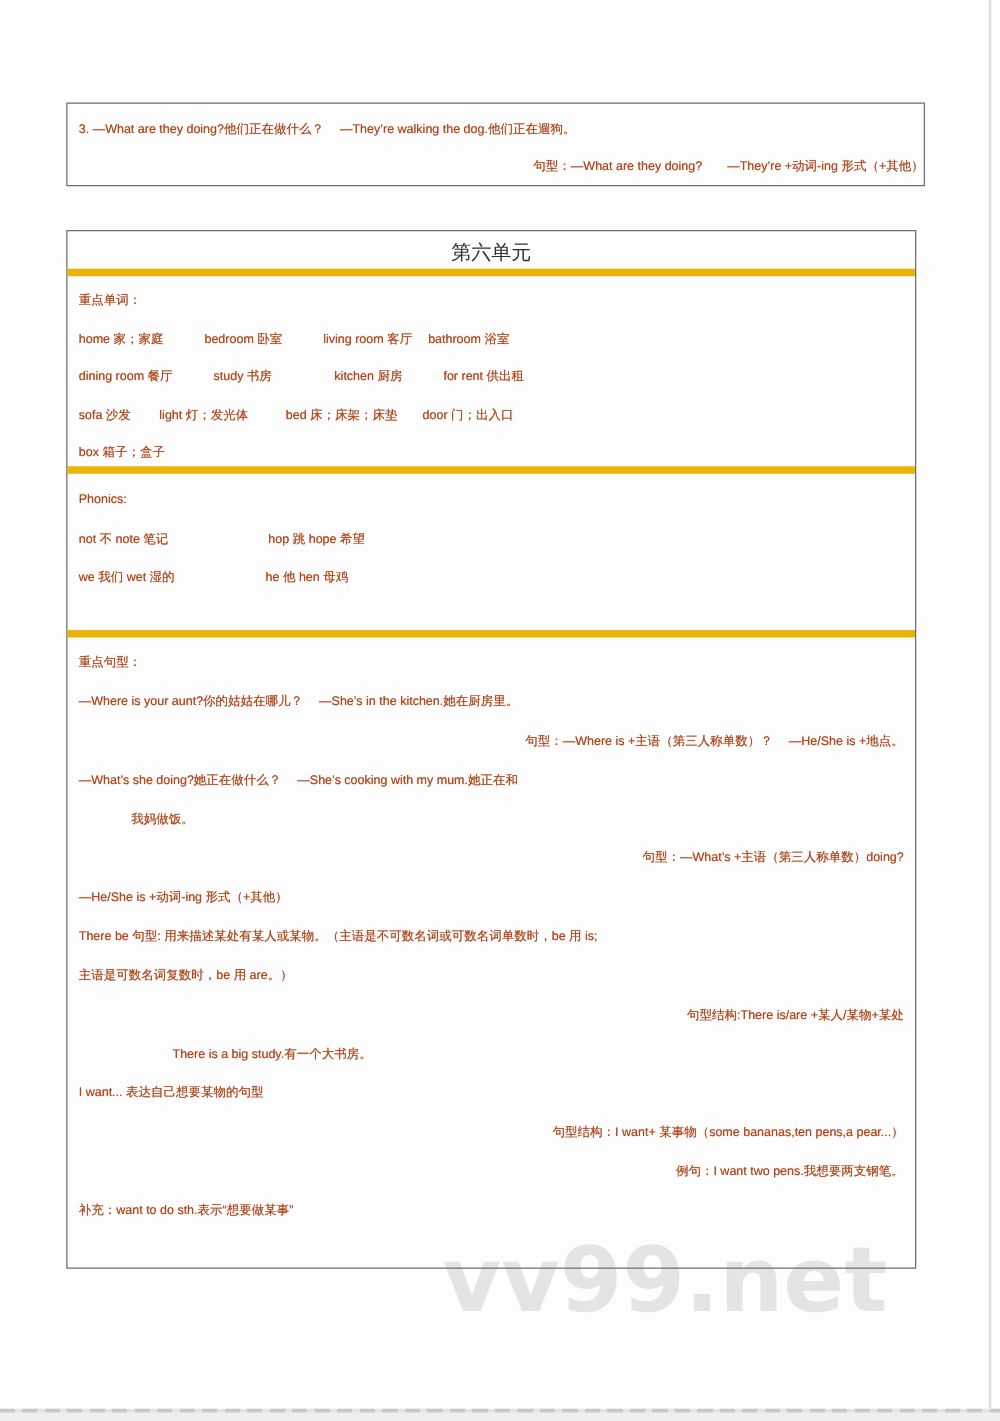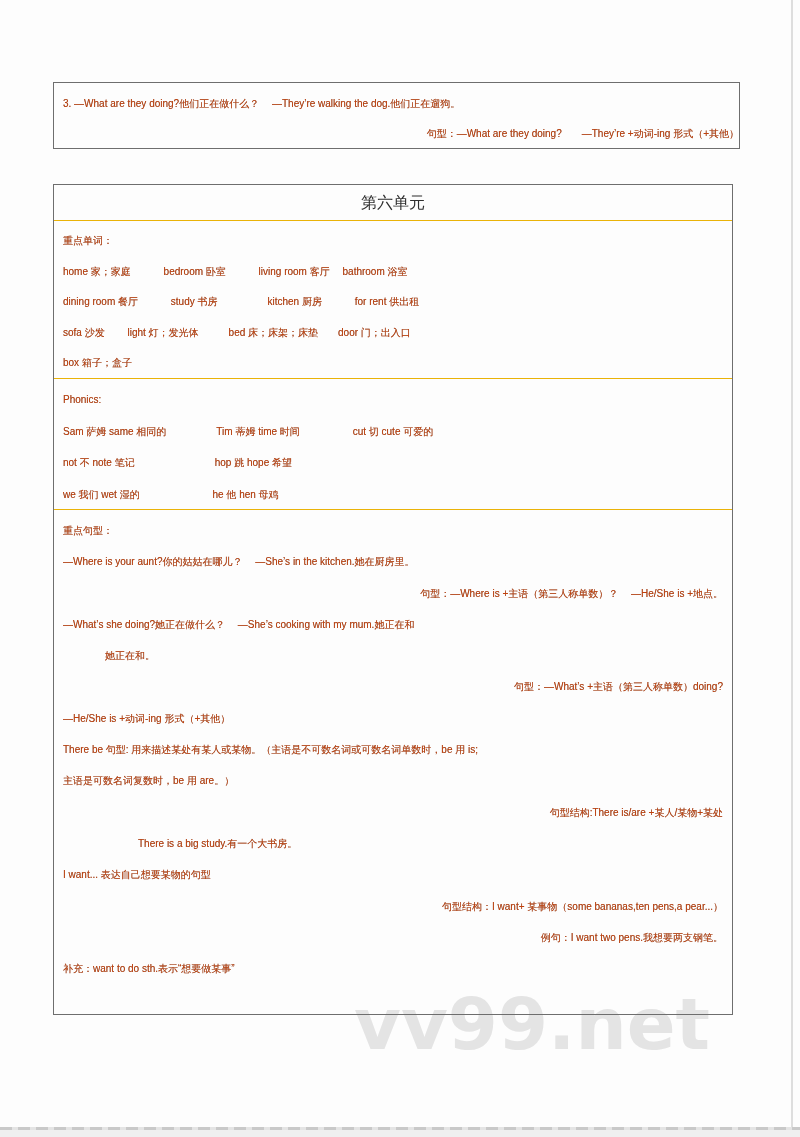--- a/index.html
+++ b/index.html
@@ -17,21 +17,21 @@
     font-family:"DejaVu Sans","Liberation Sans",sans-serif;
   }
   .bordered{border:1px solid #6e6e6e;background:transparent;z-index:1;}
   #box1{
     position:absolute;left:53px;top:82px;width:685px;height:59px;
     padding-top:6px;box-sizing:content-box;
   }
   #unit-table{
     position:absolute;left:53px;top:184px;width:678px;height:829px;
   }
-  .trow{box-sizing:border-box;border-bottom:1px solid #eab308;padding:0 9px;}
+  .trow{box-sizing:border-box;border-bottom:6px solid #eab308;padding:0 9px;}
   .trow.last{border-bottom:none;}
   .title-row{
     height:36px;line-height:36px;text-align:center;
     font-size:16px;color:#2e2e2e;
   }
   .line{
     white-space:nowrap;font-size:10px;color:#c2410c;
     text-shadow:0 0 0.6px rgba(45,45,45,0.55);
   }
   #box1 .line{line-height:30px;padding-left:9px;}
@@ -80,33 +80,32 @@
           <div class="line ind0">home 家；家庭　　　 bedroom 卧室　　　 living room 客厅　 bathroom 浴室</div>
           <div class="line ind0">dining room 餐厅　　　 study 书房　　　　　kitchen 厨房　　　 for rent 供出租</div>
           <div class="line ind0">sofa 沙发　　 light 灯；发光体　　　bed 床；床架；床垫　　door 门；出入口</div>
           <div class="line ind0">box 箱子；盒子</div>
         </div>
     </div>
 
     <div class="trow phonics-sec">
       <div class="line">Phonics:</div>
       <div id="phonics-rows">
-          <div class="line ind0">Sam 萨姆  same 相同的　　　　　Tim 蒂姆  time 时间　　　　　 cut 切  cute 可爱的</div>
           <div class="line ind0">not 不  note 笔记　　　　　　　　hop 跳  hope 希望</div>
           <div class="line ind0">we 我们  wet 湿的　　　　　　　 he 他  hen 母鸡</div>
         </div>
     </div>
 
     <div class="trow patterns-sec last">
       <div class="line">重点句型：</div>
       <div id="pattern-lines">
           <div class="line ind0">—Where is your aunt?你的姑姑在哪儿？　 —She’s in the kitchen.她在厨房里。</div>
           <div class="line ind1">句型：—Where is +主语（第三人称单数）？　 —He/She is +地点。</div>
           <div class="line ind0">—What’s she doing?她正在做什么？　 —She’s cooking with my mum.她正在和</div>
-          <div class="line ind2">她正在和。</div>
+          <div class="line ind2">我妈做饭。</div>
           <div class="line ind1">句型：—What’s +主语（第三人称单数）doing?</div>
           <div class="line ind0">—He/She is +动词-ing 形式（+其他）</div>
           <div class="line ind0">There be 句型: 用来描述某处有某人或某物。（主语是不可数名词或可数名词单数时，be 用 is;</div>
           <div class="line ind0">主语是可数名词复数时，be 用 are。）</div>
           <div class="line ind1">句型结构:There is/are +某人/某物+某处</div>
           <div class="line ind3">There is a big study.有一个大书房。</div>
           <div class="line ind0">I want...  表达自己想要某物的句型</div>
           <div class="line ind1">句型结构：I want+ 某事物（some bananas,ten pens,a pear...）</div>
           <div class="line ind1">例句：I want two pens.我想要两支钢笔。</div>
           <div class="line ind0">补充：want to do sth.表示“想要做某事”</div>

